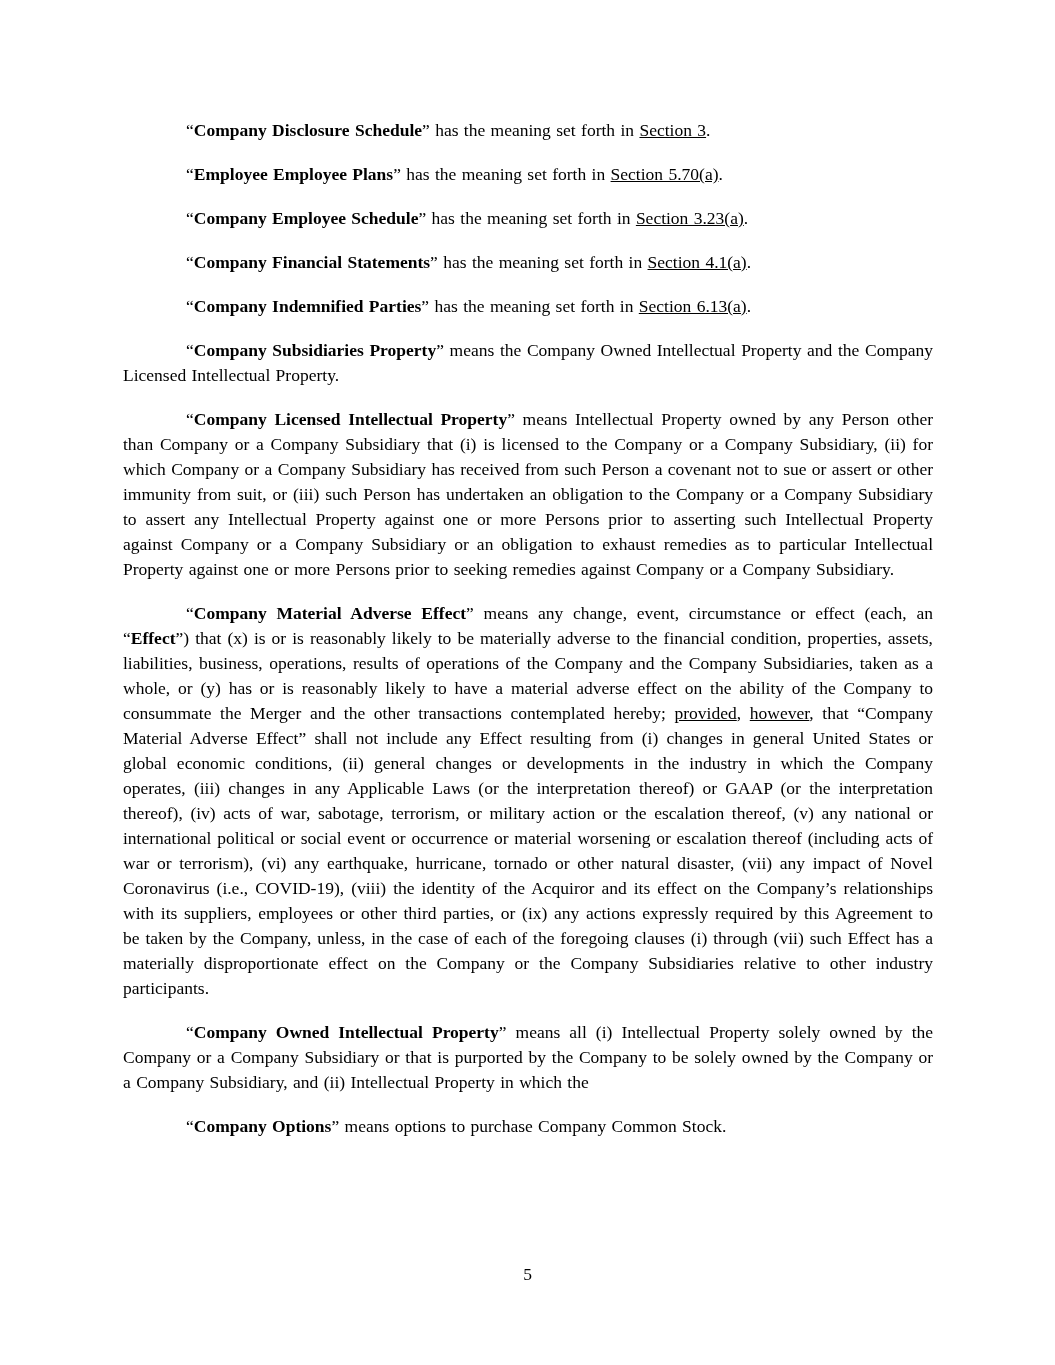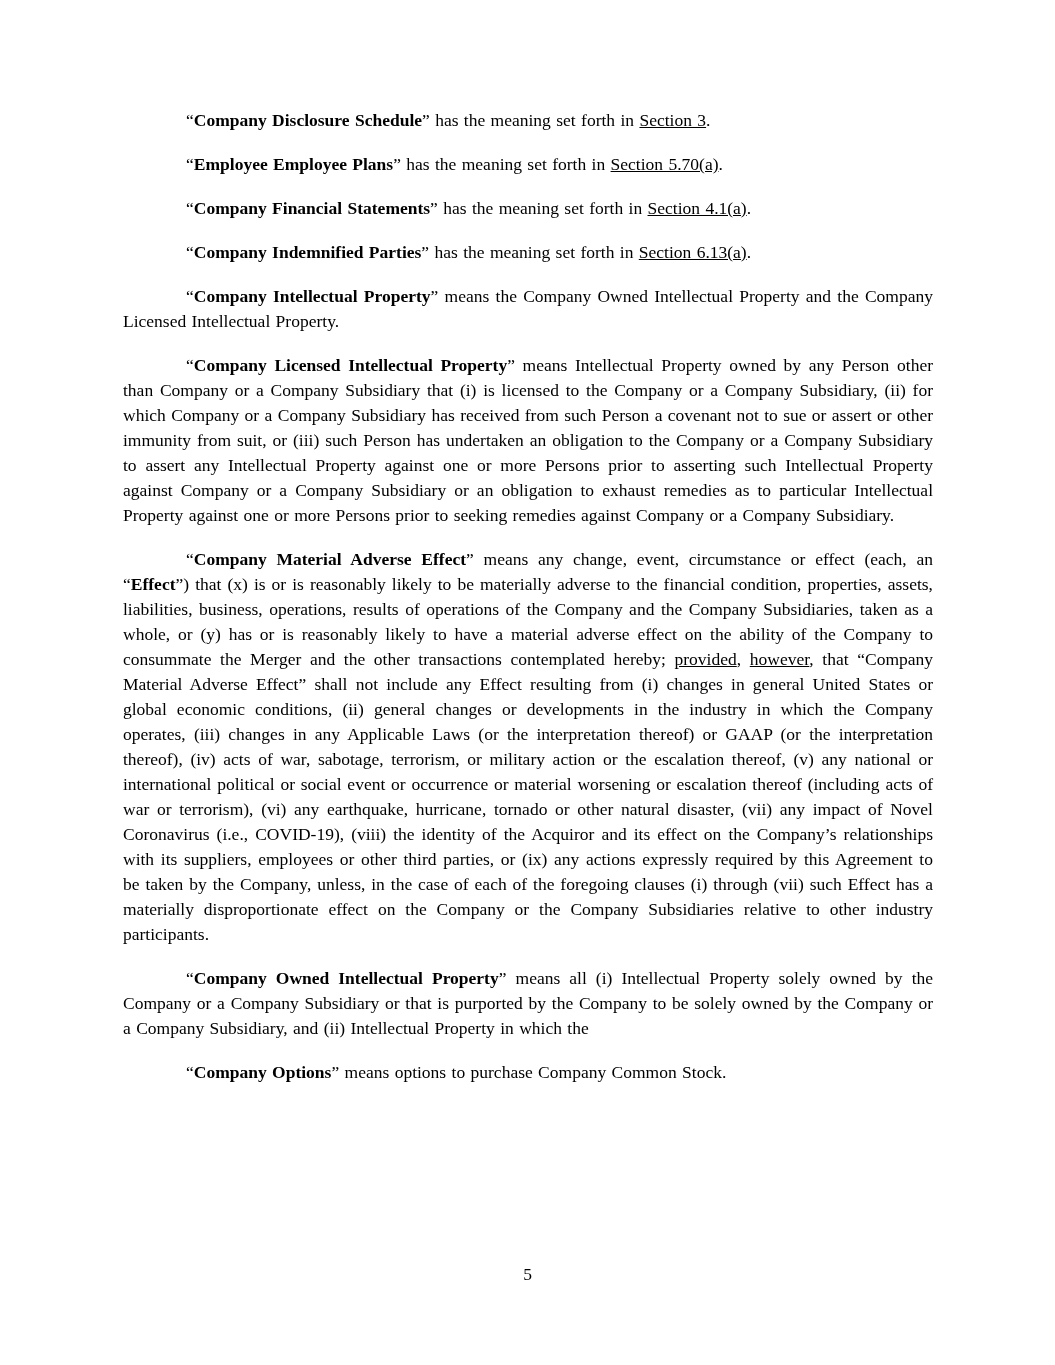--- a/index.html
+++ b/index.html
@@ -8,21 +8,21 @@
     width: 1055px;
     height: 1365px;
     background: #ffffff;
     font-family: "Liberation Serif", "DejaVu Serif", serif;
     color: #000000;
     overflow: hidden;
   }
   .content {
     position: absolute;
     left: 123px;
-    top: 108px;
+    top: 118px;
     width: 810px;
   }
   p.para {
     margin: 0 0 19px 0;
     font-size: 17.5px;
     line-height: 25px;
     text-align: justify;
     text-indent: 63px;
     word-spacing: 1px;
   }
@@ -39,22 +39,23 @@
     line-height: 25px;
   }
 </style>
 </head>
 <body>
 
 <div class="page">
   <div class="content">
       <p class="para"><span>“</span><span class="b">Company Disclosure Schedule</span><span>” has the meaning set forth in </span><span class="u">Section 3</span><span>.</span></p>
       <p class="para"><span>“</span><span class="b">Employee Employee Plans</span><span>” has the meaning set forth in </span><span class="u">Section 5.70(a)</span><span>.</span></p>
+      <p class="para"><span>“</span><span class="b">Company Employee Schedule</span><span>” has the meaning set forth in </span><span class="u">Section 3.23(a)</span><span>.</span></p>
       <p class="para"><span>“</span><span class="b">Company Financial Statements</span><span>” has the meaning set forth in </span><span class="u">Section 4.1(a)</span><span>.</span></p>
       <p class="para"><span>“</span><span class="b">Company Indemnified Parties</span><span>” has the meaning set forth in </span><span class="u">Section 6.13(a)</span><span>.</span></p>
-      <p class="para"><span>“</span><span class="b">Company Intellectual Property</span><span>” means the Company Owned Intellectual Property and the Company Licensed Intellectual Property.</span></p>
+      <p class="para"><span>“</span><span class="b">Company Subsidiaries Property</span><span>” means the Company Owned Intellectual Property and the Company Licensed Intellectual Property.</span></p>
       <p class="para"><span>“</span><span class="b">Company Licensed Intellectual Property</span><span>” means Intellectual Property owned by any Person other than Company or a Company Subsidiary that (i) is licensed to the Company or a Company Subsidiary, (ii) for which Company or a Company Subsidiary has received from such Person a covenant not to sue or assert or other immunity from suit, or (iii) such Person has undertaken an obligation to the Company or a Company Subsidiary to assert any Intellectual Property against one or more Persons prior to asserting such Intellectual Property against Company or a Company Subsidiary or an obligation to exhaust remedies as to particular Intellectual Property against one or more Persons prior to seeking remedies against Company or a Company Subsidiary.</span></p>
       <p class="para"><span>“</span><span class="b">Company Material Adverse Effect</span><span>” means any change, event, circumstance or effect (each, an “</span><span class="b">Effect</span><span>”) that (x) is or is reasonably likely to be materially adverse to the financial condition, properties, assets, liabilities, business, operations, results of operations of the Company and the Company Subsidiaries, taken as a whole, or (y) has or is reasonably likely to have a material adverse effect on the ability of the Company to consummate the Merger and the other transactions contemplated hereby; </span><span class="u">provided</span><span>, </span><span class="u">however</span><span>, that “Company Material Adverse Effect” shall not include any Effect resulting from (i) changes in general United States or global economic conditions, (ii) general changes or developments in the industry in which the Company operates, (iii) changes in any Applicable Laws (or the interpretation thereof) or GAAP (or the interpretation thereof), (iv) acts of war, sabotage, terrorism, or military action or the escalation thereof, (v) any national or international political or social event or occurrence or material worsening or escalation thereof (including acts of war or terrorism), (vi) any earthquake, hurricane, tornado or other natural disaster, (vii) any impact of Novel Coronavirus (i.e., COVID-19), (viii) the identity of the Acquiror and its effect on the Company’s relationships with its suppliers, employees or other third parties, or (ix) any actions expressly required by this Agreement to be taken by the Company, unless, in the case of each of the foregoing clauses (i) through (vii) such Effect has a materially disproportionate effect on the Company or the Company Subsidiaries relative to other industry participants.</span></p>
       <p class="para"><span>“</span><span class="b">Company Owned Intellectual Property</span><span>” means all (i) Intellectual Property solely owned by the Company or a Company Subsidiary or that is purported by the Company to be solely owned by the Company or a Company Subsidiary, and (ii) Intellectual Property in which the</span></p>
       <p class="para"><span>“</span><span class="b">Company Options</span><span>” means options to purchase Company Common Stock.</span></p>
     </div>
   <div class="page-number">5</div>
 </div>
 
 </body></html>

